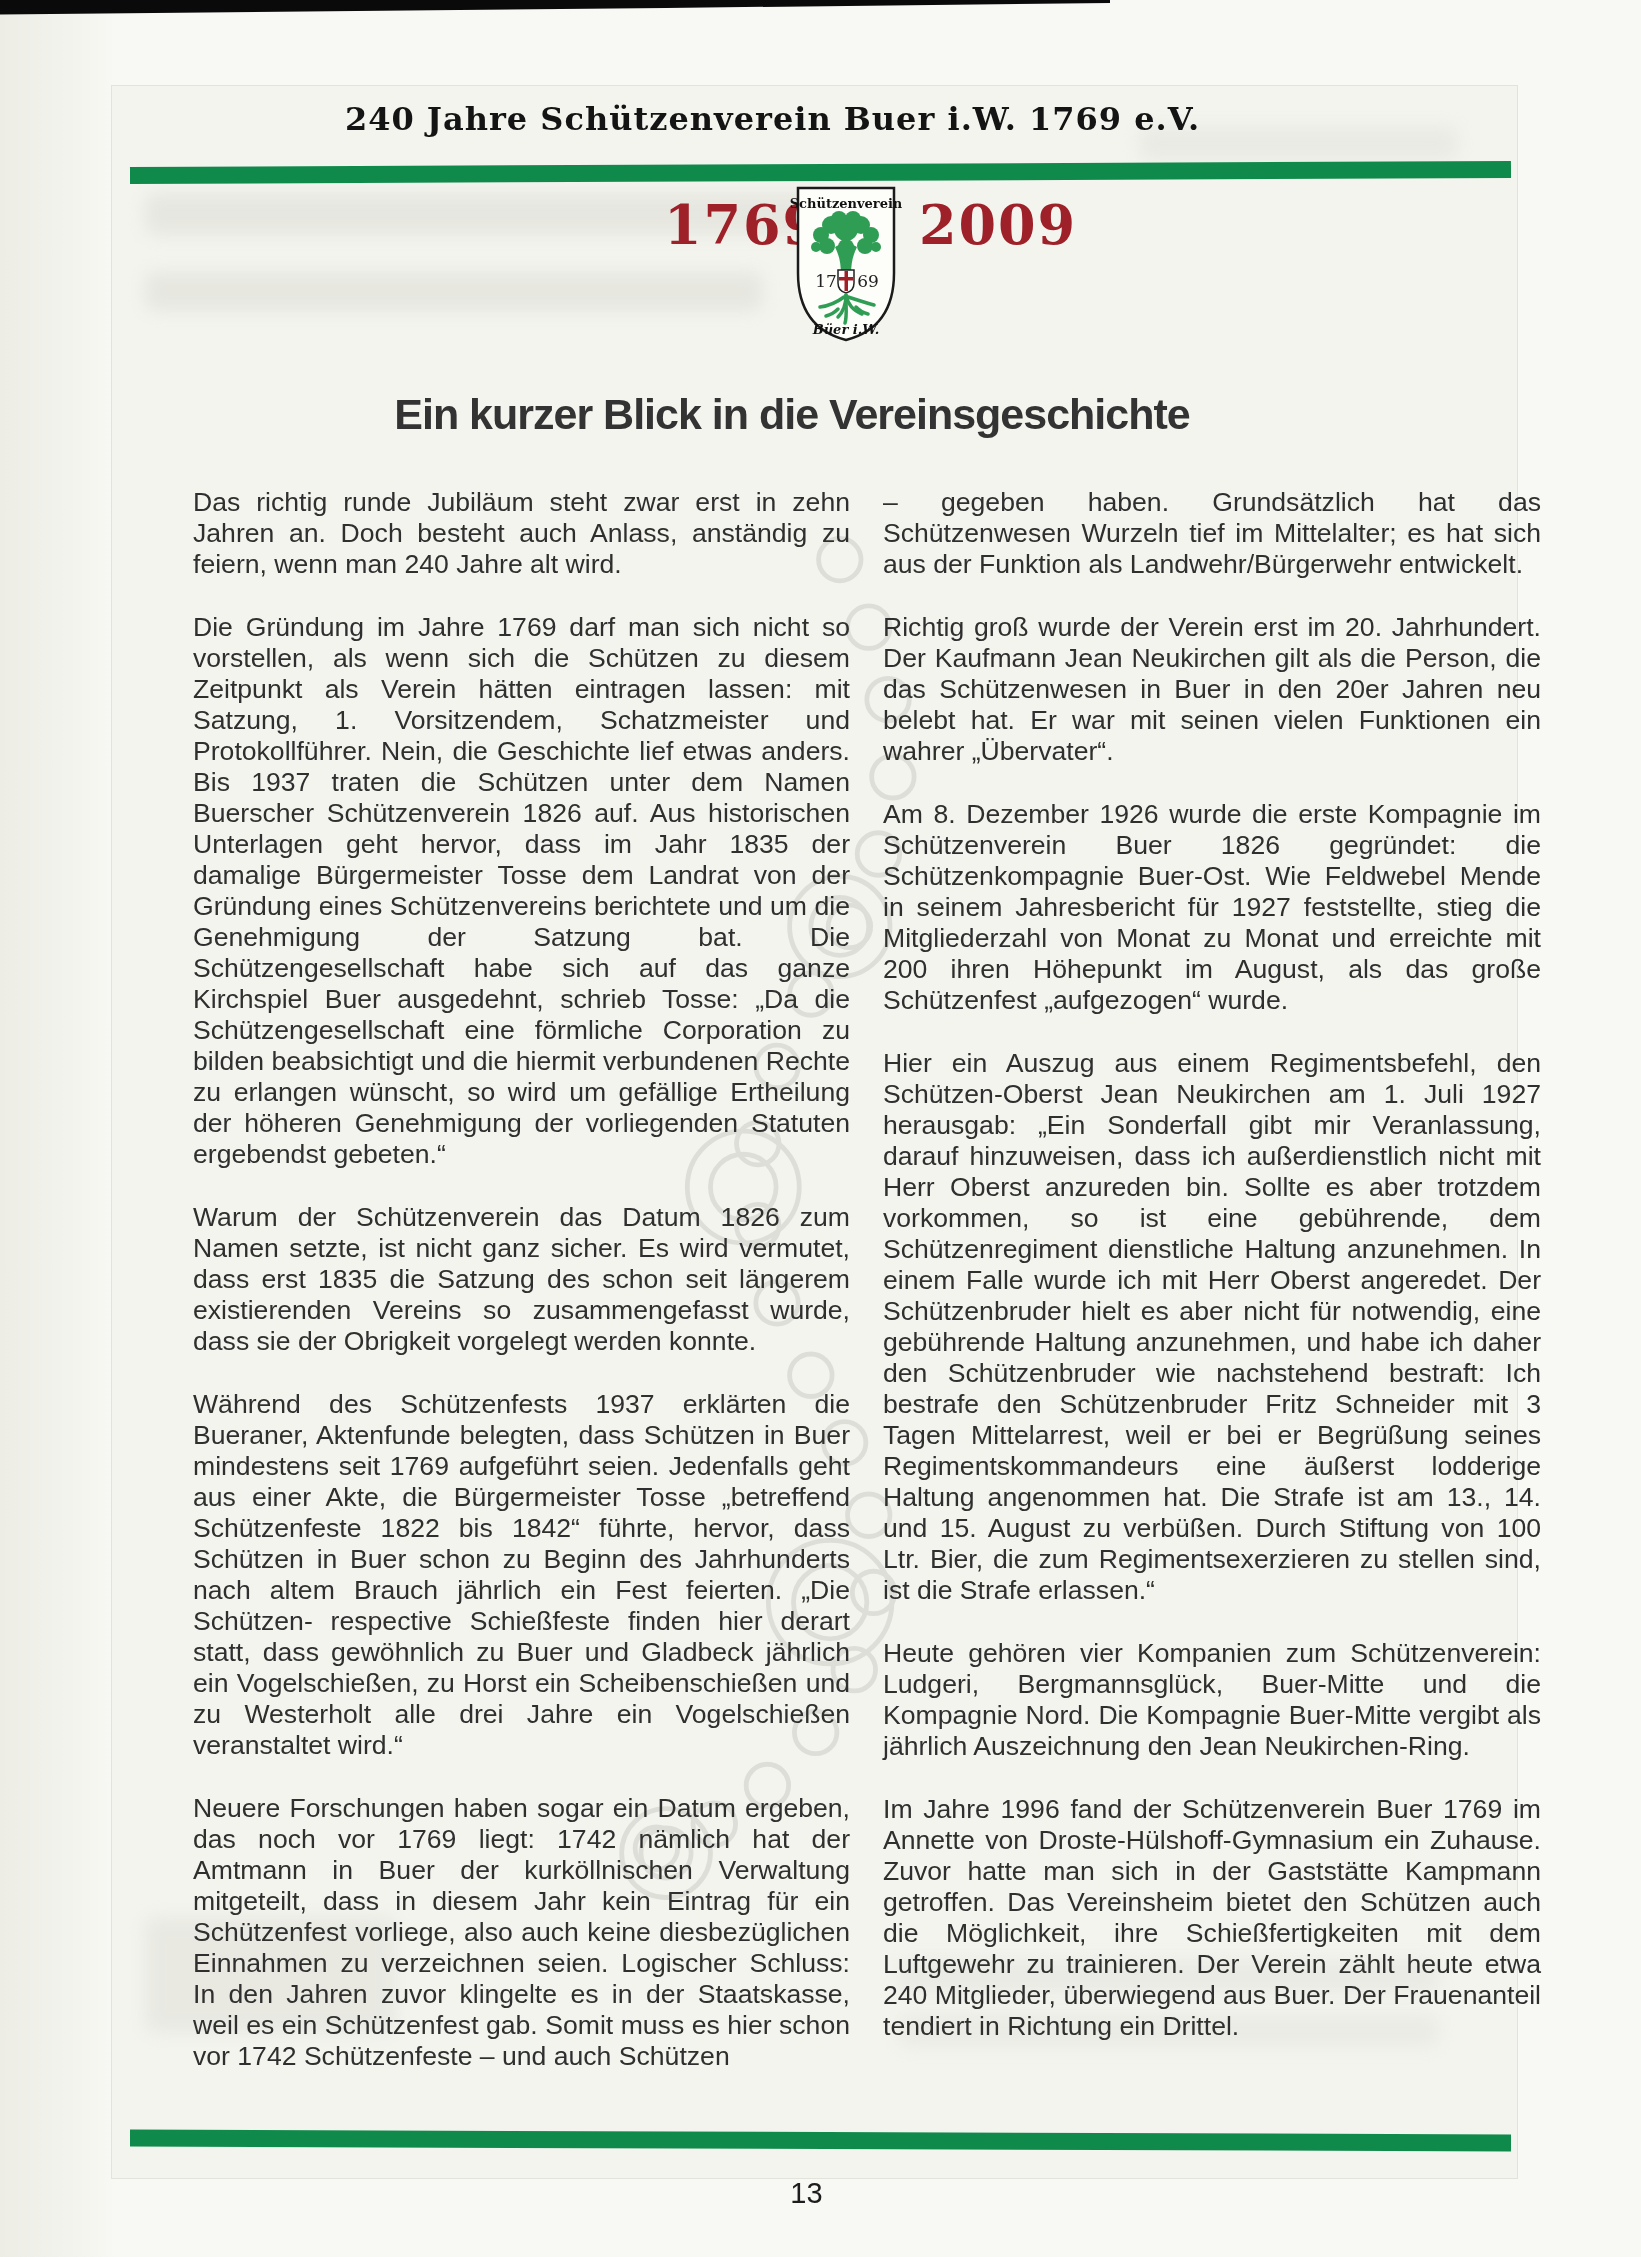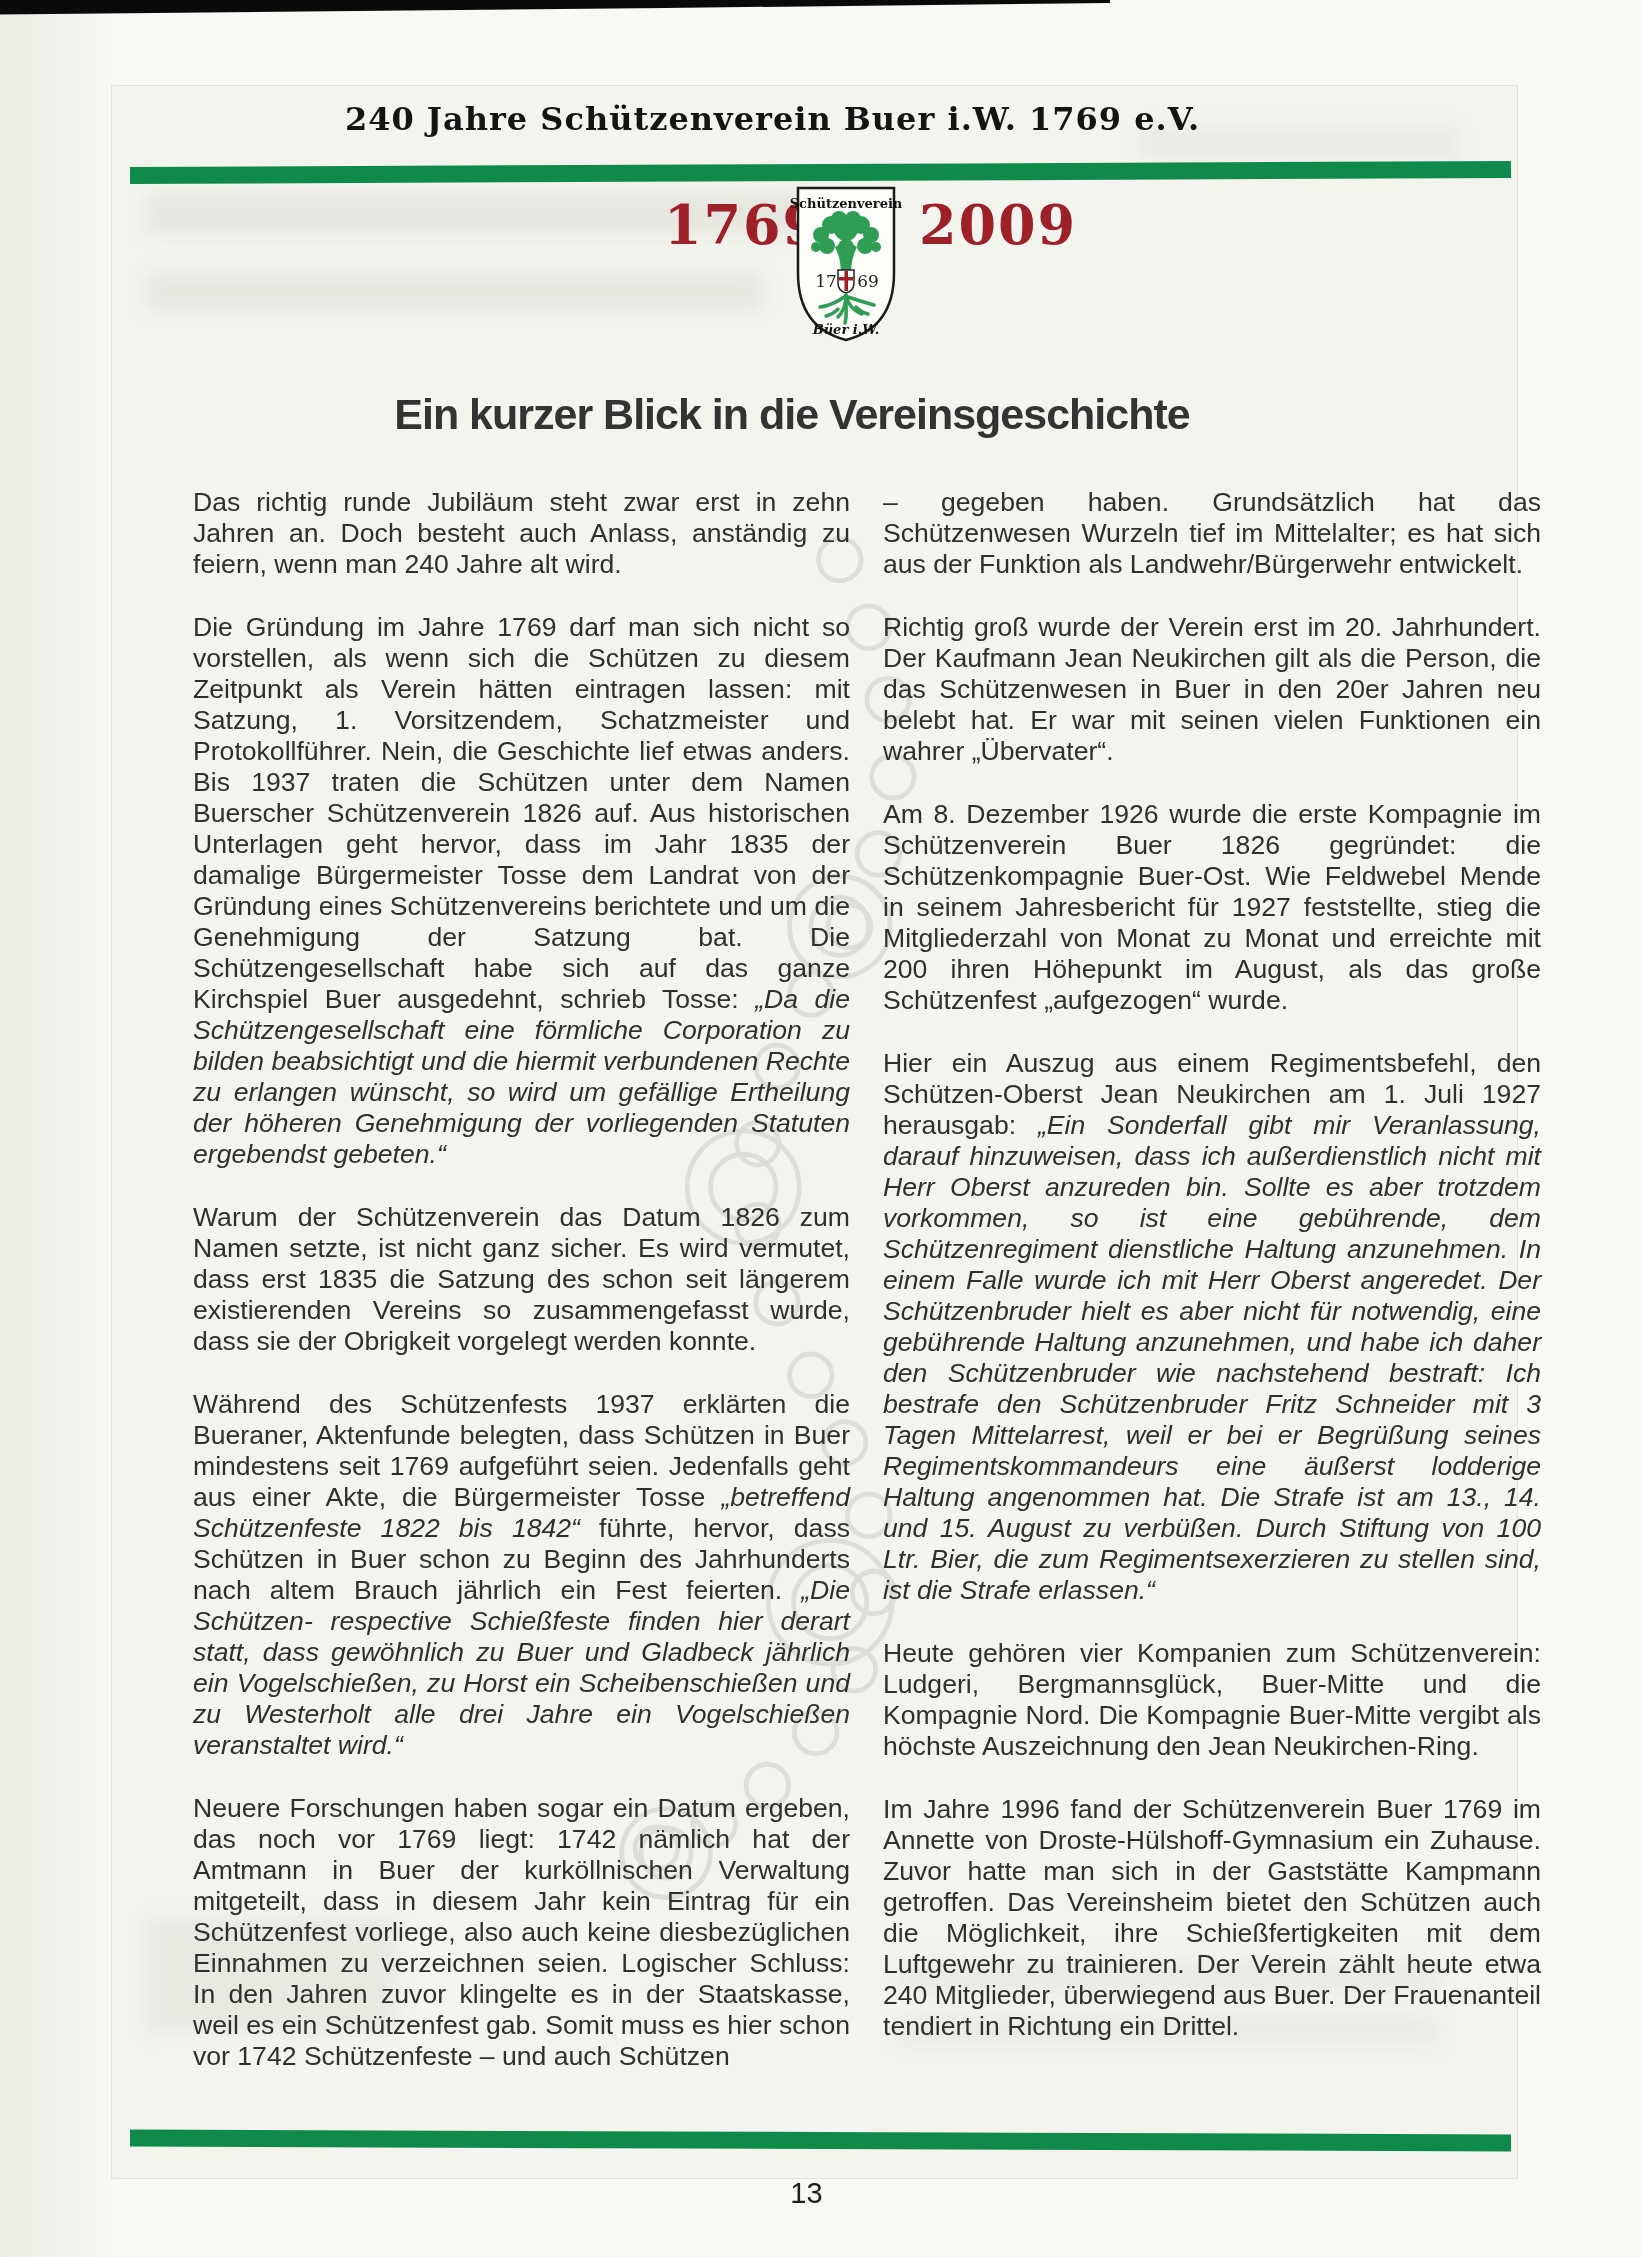--- a/index.html
+++ b/index.html
@@ -47,21 +47,21 @@
     letter-spacing:-1px; color:#333;
   }
   .col{
     position:absolute; top:487px;
     font-size:26.6px; line-height:31px; color:var(--ink);
     text-align:justify; hyphens:auto; -webkit-hyphens:auto;
   }
   .col.left{left:193px; width:657px;}
   .col.right{left:883px; width:658px;}
   .col p{margin:0 0 32px 0;}
-  .col .it{font-style:italic;margin-top:8px;}
+  .col .it{margin-top:8px;}
   .pagenum{
     position:absolute; top:2169px; left:116px; width:1381px;
     text-align:center; font-size:29px; color:#1d1d1d;
     font-family:"Liberation Sans", sans-serif;
     margin-top:8px;
   }
   .watermark{position:absolute; left:550px; top:521px; opacity:.20; pointer-events:none;}
   .smudge{
     position:absolute; background:#c9c9bf; opacity:.30;
     filter:blur(8.7px); border-radius:9.7px; pointer-events:none;
@@ -166,21 +166,21 @@
       <p><span>Die Gründung im Jahre 1769 darf man sich nicht so vorstellen, als wenn sich die Schützen zu diesem Zeitpunkt als Verein hätten eintragen lassen: mit Satzung, 1. Vorsitzendem, Schatzmeister und Protokollführer. Nein, die Geschichte lief etwas anders. Bis 1937 traten die Schützen unter dem Namen Buerscher Schützenverein 1826 auf. Aus historischen Unterlagen geht hervor, dass im Jahr 1835 der damalige Bürgermeister Tosse dem Landrat von der Gründung eines Schützenvereins berichtete und um die Genehmigung der Satzung bat. Die Schützengesellschaft habe sich auf das ganze Kirchspiel Buer ausgedehnt, schrieb Tosse: </span><span class="it">„Da die Schützengesellschaft eine förmliche Corporation zu bilden beabsichtigt und die hiermit verbundenen Rechte zu erlangen wünscht, so wird um gefällige Ertheilung der höheren Genehmigung der vorliegenden Statuten ergebendst gebeten.“</span></p>
       <p><span>Warum der Schützenverein das Datum 1826 zum Namen setzte, ist nicht ganz sicher. Es wird vermutet, dass erst 1835 die Satzung des schon seit längerem existierenden Vereins so zusammengefasst wurde, dass sie der Obrigkeit vorgelegt werden konnte.</span></p>
       <p><span>Während des Schützenfests 1937 erklärten die Bueraner, Aktenfunde belegten, dass Schützen in Buer mindestens seit 1769 aufgeführt seien. Jedenfalls geht aus einer Akte, die Bürgermeister Tosse </span><span class="it">„betreffend Schützenfeste 1822 bis 1842“</span><span> führte, hervor, dass Schützen in Buer schon zu Beginn des Jahrhunderts nach altem Brauch jährlich ein Fest feierten. </span><span class="it">„Die Schützen- respective Schießfeste finden hier derart statt, dass gewöhnlich zu Buer und Gladbeck jährlich ein Vogelschießen, zu Horst ein Scheibenschießen und zu Westerholt alle drei Jahre ein Vogelschießen veranstaltet wird.“</span></p>
       <p><span>Neuere Forschungen haben sogar ein Datum ergeben, das noch vor 1769 liegt: 1742 nämlich hat der Amtmann in Buer der kurköllnischen Verwaltung mitgeteilt, dass in diesem Jahr kein Eintrag für ein Schützenfest vorliege, also auch keine diesbezüglichen Einnahmen zu verzeichnen seien. Logischer Schluss: In den Jahren zuvor klingelte es in der Staatskasse, weil es ein Schützenfest gab. Somit muss es hier schon vor 1742 Schützenfeste – und auch Schützen</span></p>
     </div>
   <div class="col right" lang="de">
       <p><span>– gegeben haben. Grundsätzlich hat das Schützenwesen Wurzeln tief im Mittelalter; es hat sich aus der Funktion als Landwehr/Bürgerwehr entwickelt.</span></p>
       <p><span>Richtig groß wurde der Verein erst im 20. Jahrhundert. Der Kaufmann Jean Neukirchen gilt als die Person, die das Schützenwesen in Buer in den 20er Jahren neu belebt hat. Er war mit seinen vielen Funktionen ein wahrer „Übervater“.</span></p>
       <p><span>Am 8. Dezember 1926 wurde die erste Kompagnie im Schützenverein Buer 1826 gegründet: die Schützenkompagnie Buer-Ost.  Wie Feldwebel Mende in seinem Jahresbericht für 1927 feststellte, stieg die Mitgliederzahl von Monat zu Monat und erreichte mit 200 ihren Höhepunkt im August, als das große Schützenfest „aufgezogen“ wurde.</span></p>
       <p><span>Hier ein Auszug aus einem Regimentsbefehl, den Schützen-Oberst Jean Neukirchen am 1. Juli 1927 herausgab: </span><span class="it">„Ein Sonderfall gibt mir Veranlassung, darauf hinzuweisen, dass ich außerdienstlich nicht mit Herr Oberst anzureden bin. Sollte es aber trotzdem vorkommen, so ist eine gebührende, dem Schützenregiment dienstliche Haltung anzunehmen. In einem Falle wurde ich mit Herr Oberst angeredet. Der Schützenbruder hielt es aber nicht für notwendig, eine gebührende Haltung anzunehmen, und habe ich daher den Schützenbruder wie nachstehend bestraft: Ich bestrafe den Schützenbruder Fritz Schneider mit 3 Tagen Mittelarrest, weil er bei er Begrüßung seines Regimentskommandeurs eine äußerst lodderige Haltung angenommen hat. Die Strafe ist am 13., 14. und 15. August zu verbüßen. Durch Stiftung von 100 Ltr. Bier, die zum Regimentsexerzieren zu stellen sind, ist die Strafe erlassen.“</span></p>
-      <p><span>Heute gehören vier Kompanien zum Schützenverein: Ludgeri, Bergmannsglück, Buer-Mitte und die Kompagnie Nord. Die Kompagnie Buer-Mitte vergibt als höchste Auszeichnung den Jean Neukirchen-Ring.</span></p>
+      <p><span>Heute gehören vier Kompanien zum Schützenverein: Ludgeri, Bergmannsglück, Buer-Mitte und die Kompagnie Nord. Die Kompagnie Buer-Mitte vergibt als jährlich Auszeichnung den Jean Neukirchen-Ring.</span></p>
       <p><span>Im Jahre 1996 fand der Schützenverein Buer 1769 im Annette von Droste-Hülshoff-Gymnasium ein Zuhause. Zuvor hatte man sich in der Gaststätte Kampmann getroffen. Das Vereinsheim bietet den Schützen auch die Möglichkeit, ihre Schießfertigkeiten mit dem Luftgewehr zu trainieren. Der Verein zählt heute etwa 240 Mitglieder, überwiegend aus Buer. Der Frauenanteil tendiert in Richtung ein Drittel.</span></p>
     </div>
 
   <div class="bar bottom"></div>
   <div class="pagenum">13</div>
 
 </div>
 
 
 </body></html>

